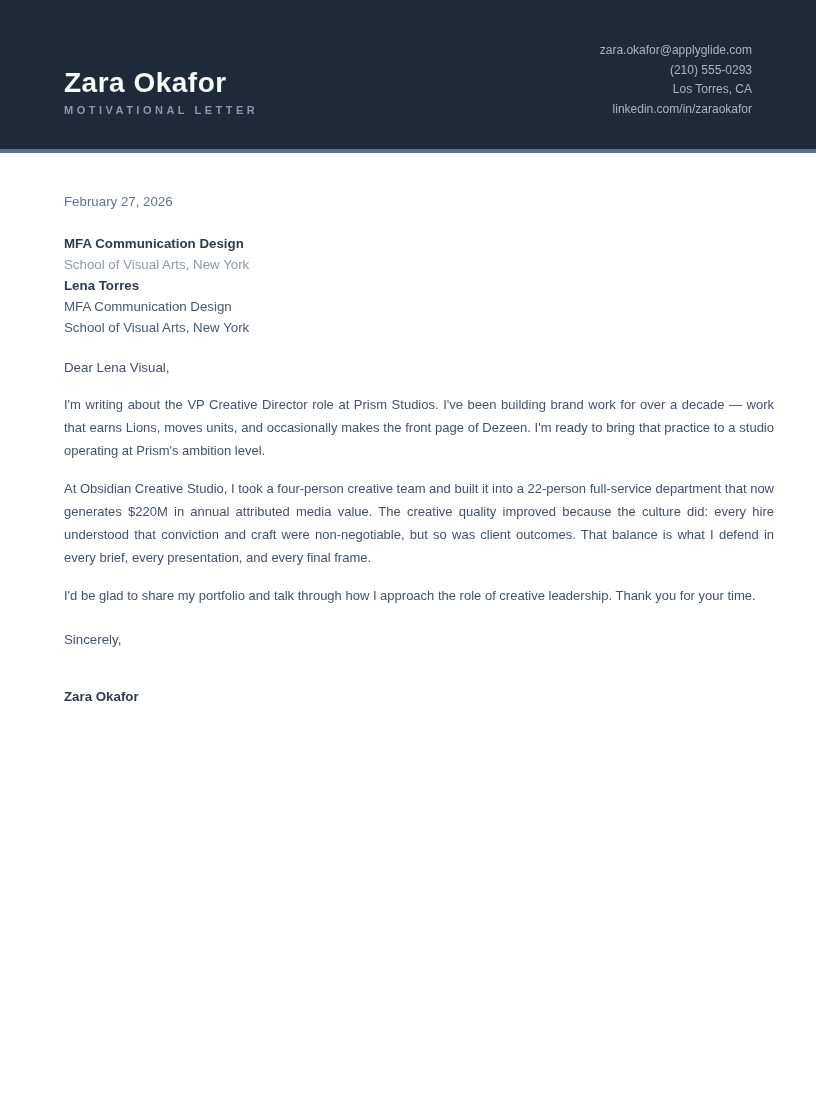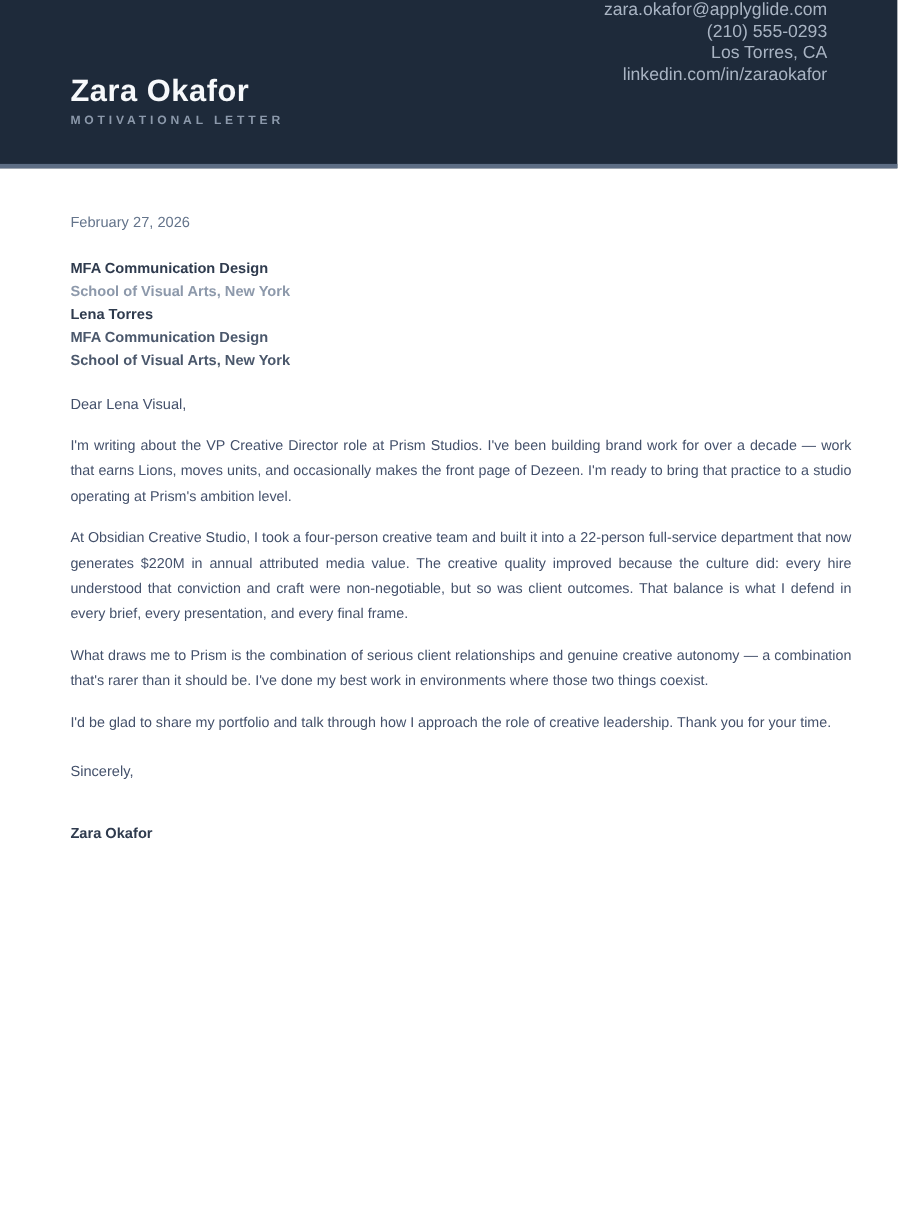--- a/index.html
+++ b/index.html
@@ -31,37 +31,38 @@
   }
   .header-subtitle {
     margin-top: 6px;
     color: #8c99ab;
     font-size: 11px;
     font-weight: bold;
     letter-spacing: 3.5px;
     line-height: 13px;
   }
   .header-contact {
+    padding-top: 41px;
     text-align: right;
     color: #a9b4c3;
-    font-size: 16px;
+    font-size: 12px;
     line-height: 19.7px;
   }
 
   
   .letter {
     padding: 41px 42px 0 64px;
   }
   .date {
     color: #64748b;
     font-size: 13.3px;
     line-height: 16px;
     margin-bottom: 23px;
   }
-  .addr-line { font-size: 13.3px; line-height: 21px; font-weight: bold; }
+  .addr-line { font-size: 13.3px; line-height: 21px; }
   .addr-bold { font-weight: bold; color: #2f3b4e; }
   .addr-light { color: #8d99ab; }
   .addr-mid { color: #4b586c; }
 
   .salutation {
     margin-top: 19px;
     font-size: 13.3px;
     line-height: 21px;
     color: #44516b;
   }
@@ -115,20 +116,19 @@
     <div class="address-block">
       <div class="addr-line addr-bold">Lena Torres</div>
       <div class="addr-line addr-mid">MFA Communication Design</div>
       <div class="addr-line addr-mid">School of Visual Arts, New York</div>
     </div>
 
     <div class="salutation">Dear Lena Visual,</div>
 
     <p class="para">I'm writing about the VP Creative Director role at Prism Studios. I've been building brand work for over a decade — work that earns Lions, moves units, and occasionally makes the front page of Dezeen. I'm ready to bring that practice to a studio operating at Prism's ambition level.</p>
     <p class="para">At Obsidian Creative Studio, I took a four-person creative team and built it into a 22-person full-service department that now generates $220M in annual attributed media value. The creative quality improved because the culture did: every hire understood that conviction and craft were non-negotiable, but so was client outcomes. That balance is what I defend in every brief, every presentation, and every final frame.</p>
-    <p class="para">What draws me to Prism is the combination of serious client relationships and genuine creative autonomy — a combination that's rarer than it should be. I've done my best work in environments where those two things coexist.</p>
     <p class="para">I'd be glad to share my portfolio and talk through how I approach the role of creative leadership. Thank you for your time.</p>
 
     <div class="closing">Sincerely,</div>
     <div class="signature">Zara Okafor</div>
   </div>
 
 </div>
 
 </body></html>

